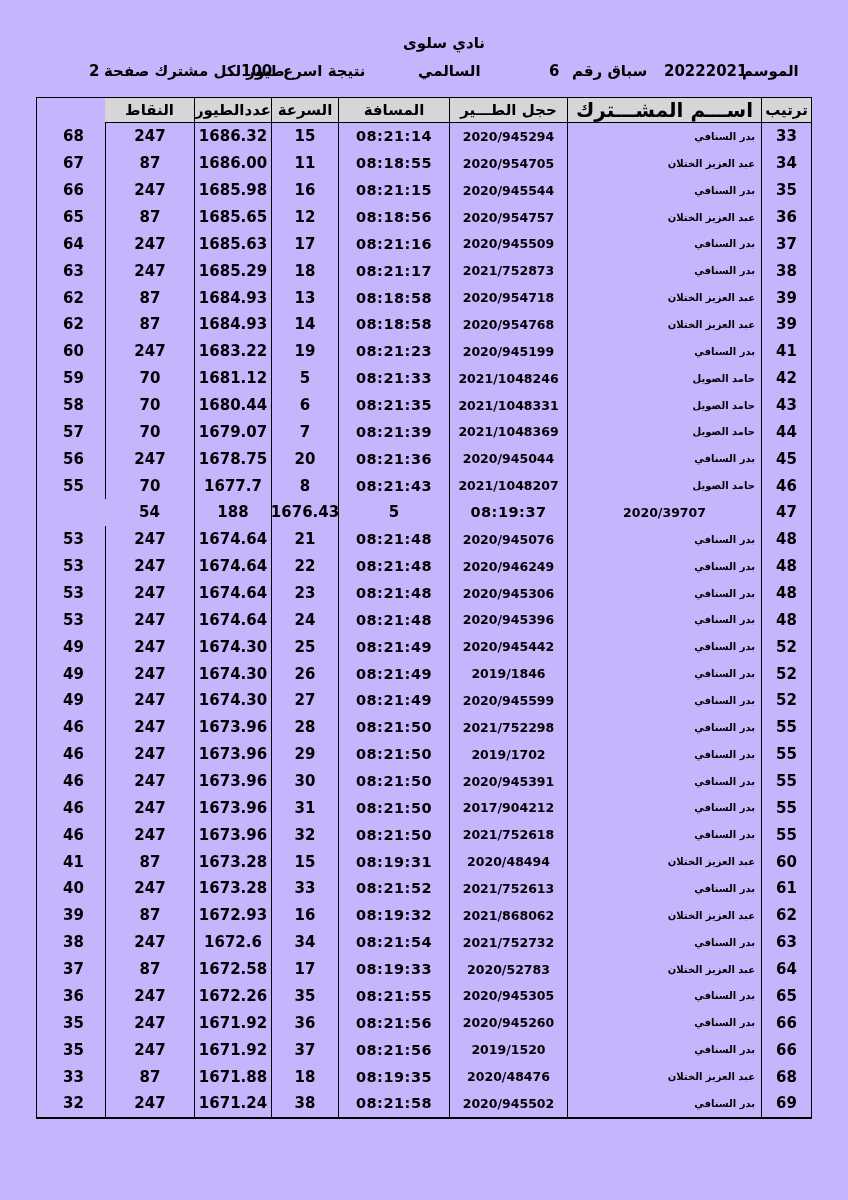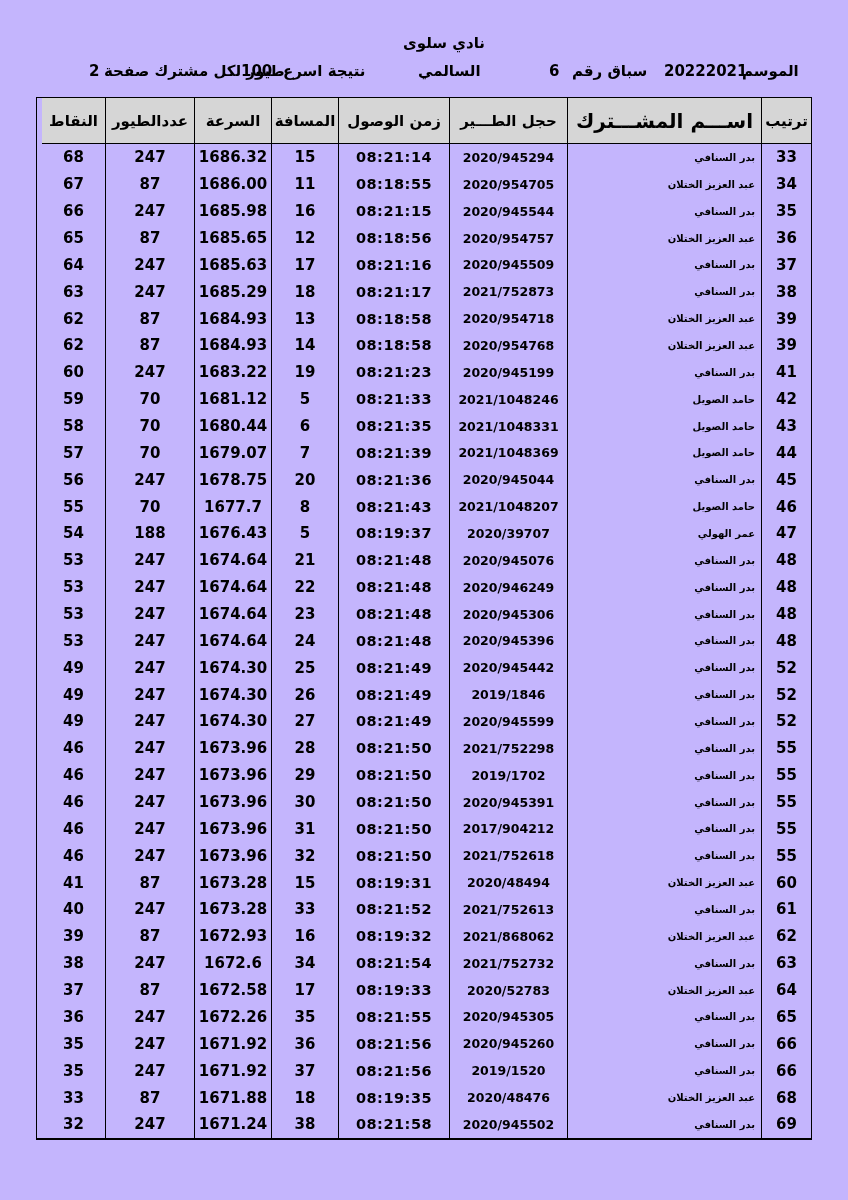--- a/index.html
+++ b/index.html
@@ -30,21 +30,21 @@
   .rtable{
     position:absolute;left:36px;top:97px;width:776px;
     direction:rtl;border:1.5px solid #000;border-bottom-width:2px;
     box-sizing:border-box;
   }
   .thead,.trow{
     display:grid;
     grid-template-columns:50px 194px 118px 111px 67px 77px 89px 63px;
   }
   .hcell{
-    background:#d6d6d6;height:46px;
+    background:#d6d6d6;height:25px;
     display:flex;align-items:center;justify-content:center;
     font-size:15px;font-weight:bold;
     border-bottom:1.5px solid #000;white-space:nowrap;
   }
   .hcell,.cell{border-left:1px solid #000;box-sizing:border-box;}
   .hcell:last-child,.cell:last-child{border-left:none;}
   .tbody{height:994px;display:flex;flex-direction:column;}
   .trow{flex:1 1 auto;}
   .cell{
     display:flex;align-items:center;justify-content:center;
@@ -74,21 +74,20 @@
     <span class="hdr-item p-result-count num">100</span>
     <span class="hdr-item p-result-suffix">طيور لكل مشترك صفحة</span>
     <span class="hdr-item p-page-number num">2</span>
   </div>
 
   <div class="rtable">
     <div class="thead">
       <div class="hcell c-rank">ترتيب</div>
       <div class="hcell c-name">اســـم المشـــترك</div>
       <div class="hcell c-ring">حجل الطـــير</div>
-      <div class="hcell c-time">زمن الوصول</div>
       <div class="hcell c-dist">المسافة</div>
       <div class="hcell c-speed">السرعة</div>
       <div class="hcell c-birds">عددالطيور</div>
       <div class="hcell c-points">النقاط</div>
     </div>
     <div class="tbody">
         <div class="trow">
           <div class="cell c-rank num">33</div>
           <div class="cell c-name">بدر السنافي</div>
           <div class="cell c-ring num">2020/945294</div>
@@ -223,21 +222,20 @@
           <div class="cell c-name">حامد الصويل</div>
           <div class="cell c-ring num">2021/1048207</div>
           <div class="cell c-time num">08:21:43</div>
           <div class="cell c-dist num">8</div>
           <div class="cell c-speed num">1677.7</div>
           <div class="cell c-birds num">70</div>
           <div class="cell c-points num">55</div>
         </div>
         <div class="trow">
           <div class="cell c-rank num">47</div>
-          <div class="cell c-name">عمر الهولي</div>
           <div class="cell c-ring num">2020/39707</div>
           <div class="cell c-time num">08:19:37</div>
           <div class="cell c-dist num">5</div>
           <div class="cell c-speed num">1676.43</div>
           <div class="cell c-birds num">188</div>
           <div class="cell c-points num">54</div>
         </div>
         <div class="trow">
           <div class="cell c-rank num">48</div>
           <div class="cell c-name">بدر السنافي</div>

